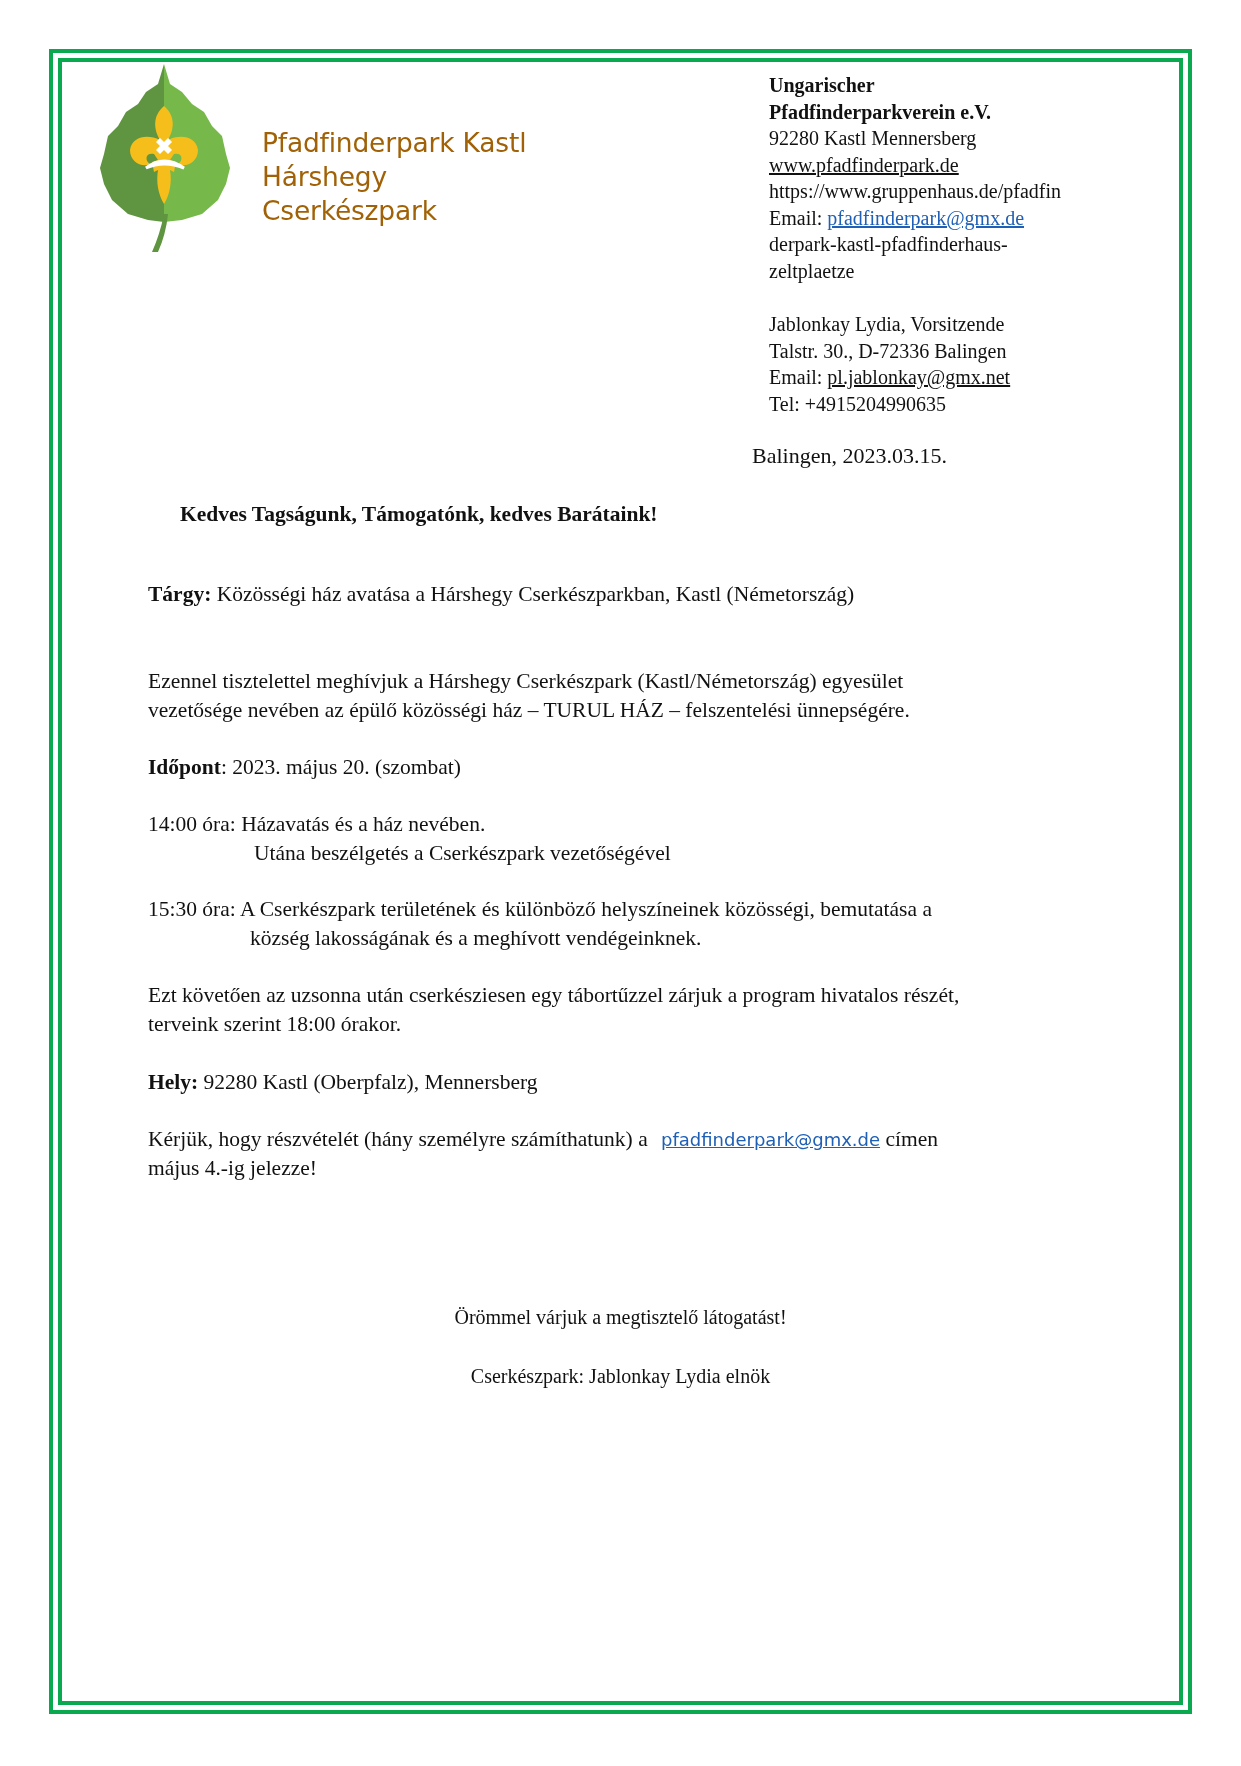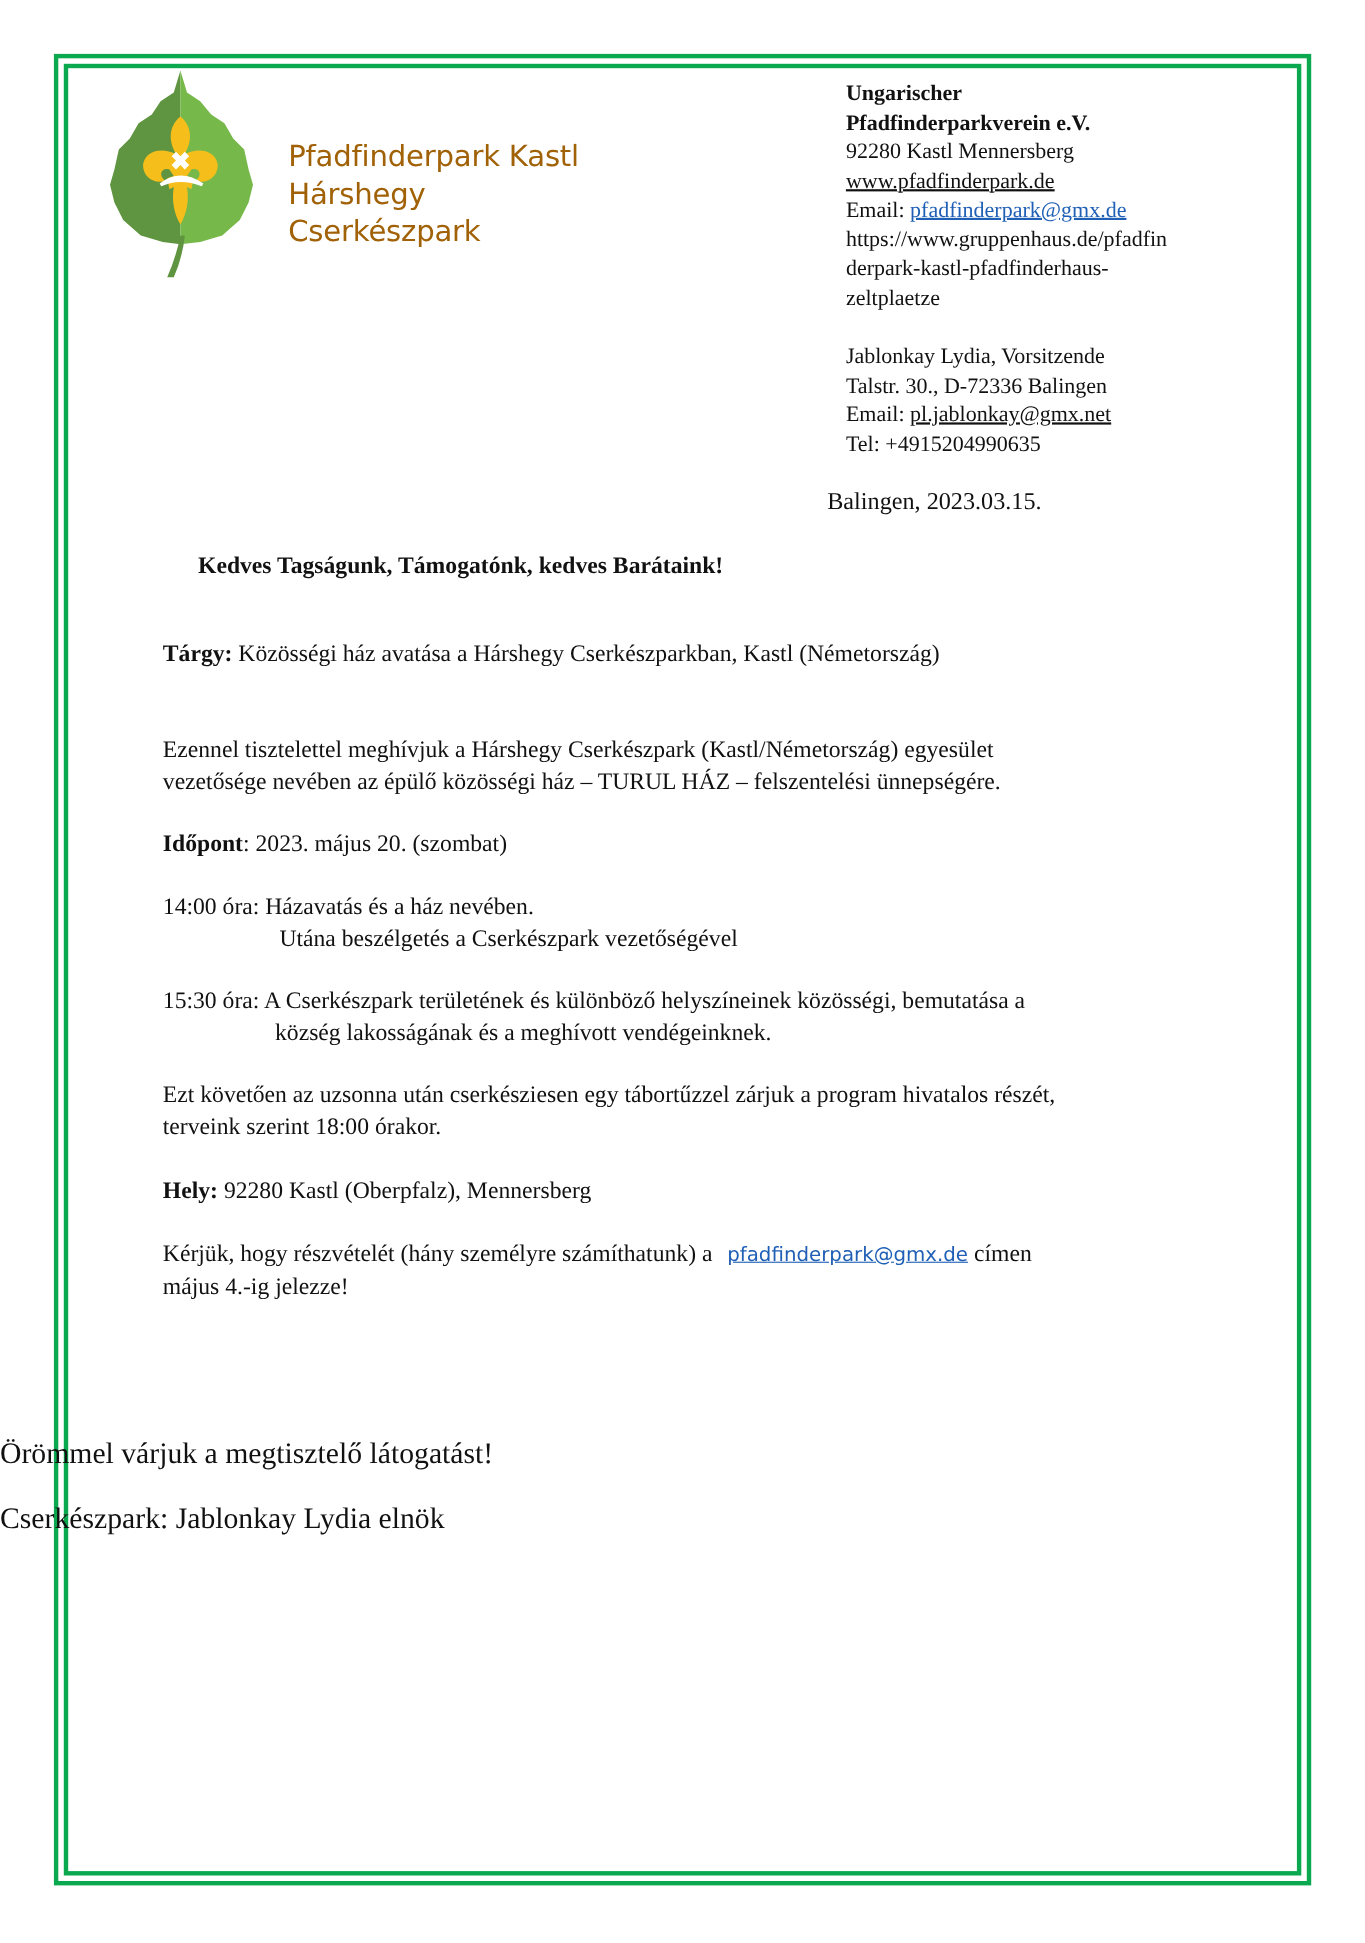--- a/index.html
+++ b/index.html
@@ -21,21 +21,21 @@
   .link-blue { color: #1f5fb5; text-decoration: underline; }
   .org .gap { height: 27px; }
 
   .date { position: absolute; left: 752px; top: 443px; font-size: 22px; }
 
   .body-text { position: absolute; left: 148px; font-size: 21.5px; line-height: 29px; white-space: nowrap; }
   .b { font-weight: bold; }
   .indent { padding-left: 106px; }
   .email-inline { font-family: "DejaVu Sans", "Liberation Sans", sans-serif; font-size: 18px; color: #1f5fb5;
                   text-decoration: underline; margin-left: 8px; }
-  .center { position: absolute; left: 0; width: 1241px; font-size: 27px; }
+  .center { position: absolute; left: 0; width: 1241px; text-align: center; font-size: 20px; }
 </style>
 </head>
 <body>
 
 <div class="frame-outer"></div>
 <div class="frame-inner"></div>
 
 <div class="logo">
   <svg width="150" height="190" viewBox="0 0 150 190">
 
@@ -54,22 +54,22 @@
     <div>Pfadfinderpark Kastl</div>
     <div>Hárshegy Cserkészpark</div>
   </div>
 </div>
 
 <div class="org">
   <div class="b">Ungarischer</div>
   <div class="b">Pfadfinderparkverein e.V.</div>
   <div>92280 Kastl Mennersberg</div>
   <div><span class="u">www.pfadfinderpark.de</span></div>
+  <div>https://www.gruppenhaus.de/pfadfin</div>
   <div><span>Email: </span><span class="link-blue">pfadfinderpark@gmx.de</span></div>
-  <div>https://www.gruppenhaus.de/pfadfin</div>
   <div>derpark-kastl-pfadfinderhaus-</div>
   <div>zeltplaetze</div>
   <div class="gap"></div>
   <div>Jablonkay Lydia, Vorsitzende</div>
   <div>Talstr. 30., D-72336 Balingen</div>
   <div><span>Email: </span><span class="u">pl.jablonkay@gmx.net</span></div>
   <div>Tel: +4915204990635</div>
 </div>
 
 <div class="date">Balingen, 2023.03.15.</div>

